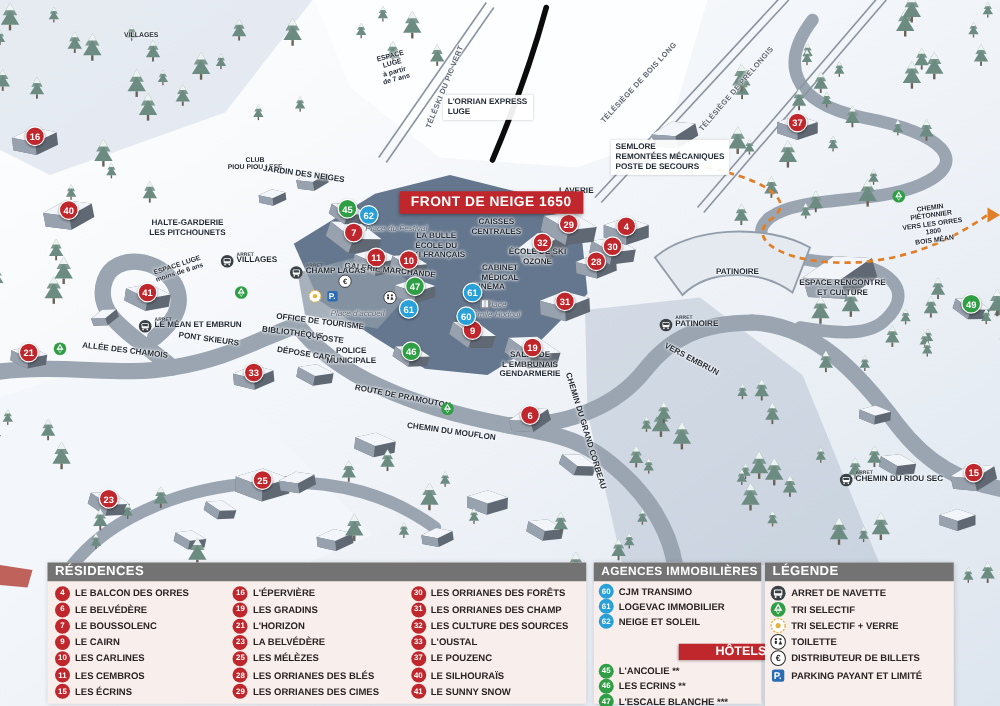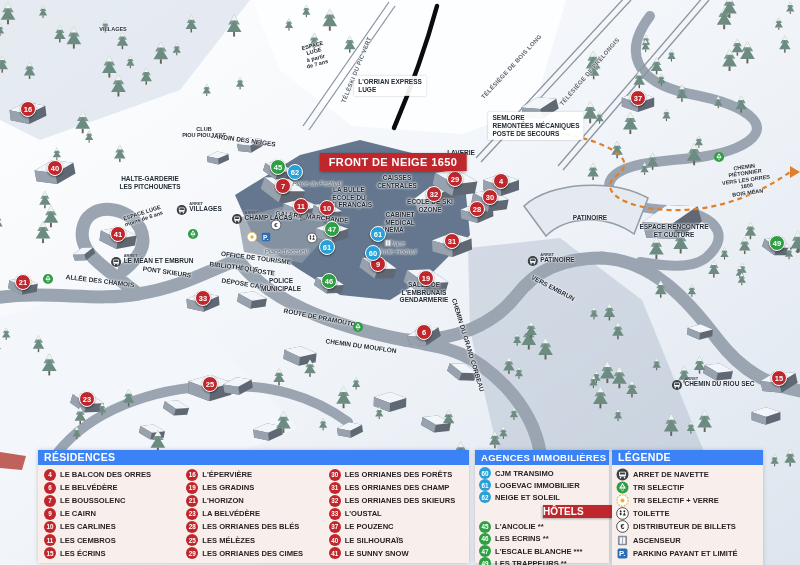--- a/index.html
+++ b/index.html
@@ -22,34 +22,34 @@
     font-size:11px;padding:3px 9px;letter-spacing:.4px;box-shadow:0 1px 3px rgba(0,0,0,.4);white-space:nowrap;z-index:7}
   .arret{position:absolute;transform:translate(-50%,-50%);display:flex;align-items:center;gap:2px;z-index:5}
   .arret .abus{width:11px;height:11px;flex:0 0 11px}
   .arret .atxt{display:flex;flex-direction:column;line-height:1}
   .arret .atxt em{font-style:normal;font-weight:bold;font-size:4px;color:#3a434d;text-shadow:0 0 2px #fff}
   .arret .atxt b{font-size:6.5px;color:#1f2731;text-shadow:0 0 2px #fff,0 0 2px #fff;white-space:nowrap}
   .mapicon{position:absolute;width:11px;height:11px;transform:translate(-50%,-50%);z-index:5}
   .mapicon svg{display:block;width:100%;height:100%}
   
   .panel{position:absolute;background:#f8efed;z-index:10;box-shadow:0 0 4px rgba(60,40,40,.25)}
-  .panel-h{background:#3b82f6;color:#fff;font-weight:bold;font-size:10.5px;height:15px;line-height:15px;
+  .panel-h{background:#737373;color:#fff;font-weight:bold;font-size:10.5px;height:15px;line-height:15px;
     padding:0 6px;letter-spacing:.3px;white-space:nowrap}
   .leg-cols{display:flex;padding:3px 2px}
   .leg-col{width:143px}
   .leg-row{display:flex;align-items:center;gap:4px;padding:0 4px;height:13.1px}
   .leg-row.slim{height:12.2px}
   .mini{flex:0 0 12px;width:12px;height:12px;border-radius:50%;color:#fff;font-size:6.3px;font-weight:bold;
     display:flex;align-items:center;justify-content:center}
   .mini.red{background:#c0272d}.mini.blue{background:#2aa0d8}.mini.green{background:#2f9e44}
   .leg-label{font-size:7.6px;font-weight:bold;color:#2a2322;white-space:nowrap}
   .leg-ic{flex:0 0 13px;width:13px;height:13px}
   .leg-ic svg{display:block;width:100%;height:100%}
-  .hotels-bar{display:block;width:70px;margin:1px -4px 1px auto;background:#c0272d;color:#fff;
-    font-weight:bold;font-size:10px;text-align:left;padding:1px 0;box-shadow:-1px 1px 2px rgba(0,0,0,.3)}
+  .hotels-bar{display:block;width:70px;margin:11px -4px 1px auto;background:#c0272d;color:#fff;
+    font-weight:bold;font-size:10px;text-align:right;padding:1px 0;box-shadow:-1px 1px 2px rgba(0,0,0,.3)}
   #ag-list,#ho-list{padding-top:2px}
   #leg-list{padding-top:3px}
 </style>
 </head>
 <body>
 
 <div class="stage">
 
   <svg id="map-svg" width="800" height="565" viewBox="0 0 800 565">
     <defs>
@@ -542,44 +542,44 @@
           </div>
           <div class="leg-row">
             <span class="mini red">21</span>
             <span class="leg-label">L'HORIZON</span>
           </div>
           <div class="leg-row">
             <span class="mini red">23</span>
             <span class="leg-label">LA BELVÉDÈRE</span>
           </div>
           <div class="leg-row">
+            <span class="mini red">25</span>
+            <span class="leg-label">LES MÉLÈZES</span>
+          </div>
+          <div class="leg-row">
             <span class="mini red">28</span>
             <span class="leg-label">LES ORRIANES DES BLÉS</span>
           </div>
           <div class="leg-row">
-            <span class="mini red">25</span>
-            <span class="leg-label">LES MÉLÈZES</span>
-          </div>
-          <div class="leg-row">
             <span class="mini red">29</span>
             <span class="leg-label">LES ORRIANES DES CIMES</span>
           </div>
         </div>
         <div class="leg-col">
           <div class="leg-row">
             <span class="mini red">30</span>
             <span class="leg-label">LES ORRIANES DES FORÊTS</span>
           </div>
           <div class="leg-row">
             <span class="mini red">31</span>
             <span class="leg-label">LES ORRIANES DES CHAMP</span>
           </div>
           <div class="leg-row">
             <span class="mini red">32</span>
-            <span class="leg-label">LES ORRIANES DES SKIEURS</span>
+            <span class="leg-label">LES CULTURE DES SOURCES</span>
           </div>
           <div class="leg-row">
             <span class="mini red">33</span>
             <span class="leg-label">L'OUSTAL</span>
           </div>
           <div class="leg-row">
             <span class="mini red">37</span>
             <span class="leg-label">LE POUZENC</span>
           </div>
           <div class="leg-row">
@@ -682,30 +682,20 @@
             <svg viewBox="0 0 20 20">
               <circle cx="10" cy="10" r="9" fill="#fff" stroke="#2b2b2b" stroke-width="1.3"></circle>
               <text x="10" y="14" text-anchor="middle" font-size="11" font-weight="bold" fill="#2b2b2b">€</text>
             </svg>
           </span>
           <span class="leg-label">DISTRIBUTEUR DE BILLETS</span>
         </div>
         <div class="leg-row">
           <span class="leg-ic">
             <svg viewBox="0 0 20 20">
-              <rect x="3" y="2.6" width="14" height="14.8" rx="1.6" fill="#878d96"></rect>
-              <rect x="5.6" y="5" width="8.8" height="10" fill="#f2f4f7"></rect>
-              <line x1="10" y1="5" x2="10" y2="15" stroke="#878d96" stroke-width="1.1"></line>
-            </svg>
-          </span>
-          <span class="leg-label">ASCENSEUR</span>
-        </div>
-        <div class="leg-row">
-          <span class="leg-ic">
-            <svg viewBox="0 0 20 20">
               <rect x="2.4" y="2.4" width="15.2" height="15.2" rx="2.6" fill="#2a6db5"></rect>
               <text x="9.6" y="14.6" text-anchor="middle" font-size="12" font-weight="bold" fill="#fff">P.</text>
             </svg>
           </span>
           <span class="leg-label">PARKING PAYANT ET LIMITÉ</span>
         </div>
       </div>
   </div>
 
 </div>

